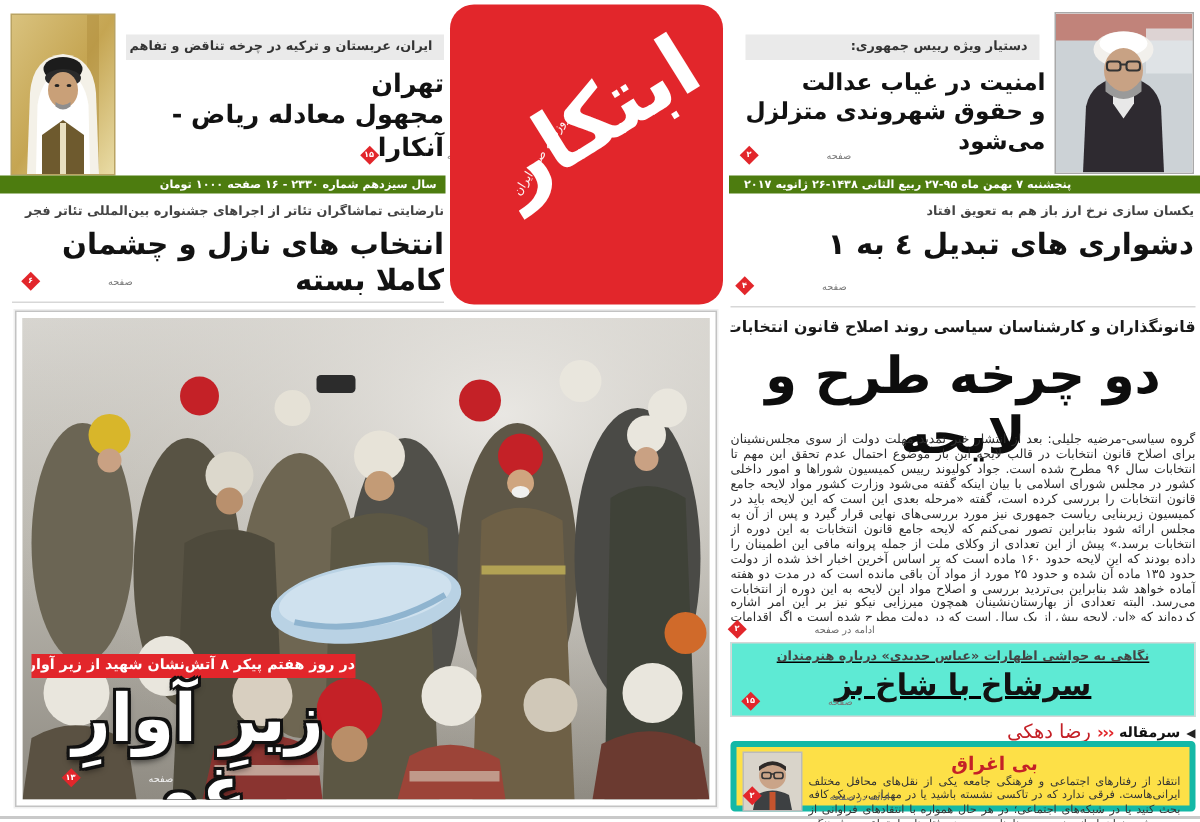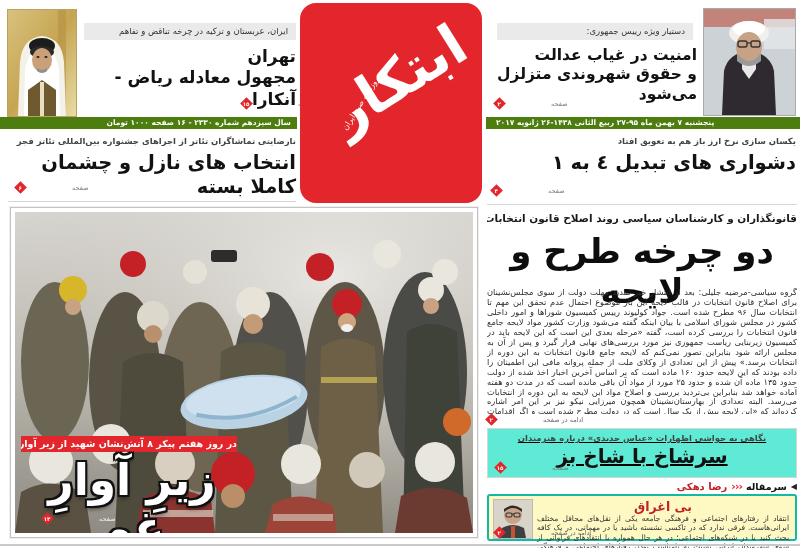--- a/index.html
+++ b/index.html
@@ -30,21 +30,21 @@
   
   .red-bar {
     top:117px; height:12px; background:#4d7c0f; color:#ffffff;
     font-size:7.5px; font-weight:bold; line-height:12px; overflow:hidden;
   }
   .issue-bar { left:0; width:297px; text-align:left; padding-left:6px; direction:rtl; }
   .date-bar  { left:486px; width:314px; text-align:right; padding-right:12px; padding-left:8px; }
 
   
   .kicker-bar {
-    background:#eaeaea; color:#333; font-size:8.5px; font-weight:normal;
+    background:#eaeaea; color:#333; font-size:8.5px; font-weight:bold;
     line-height:17px; padding:0 8px; text-align:right; white-space:nowrap; overflow:hidden;
   }
   .kicker-plain { color:#444; font-size:8.5px; font-weight:bold; white-space:nowrap; overflow:hidden; }
   .hl { color:#121212; font-weight:bold; line-height:1.25; }
 
   
   .pm { display:inline-flex; align-items:center; gap:3px; direction:rtl; }
   .pm-word { font-size:6.5px; color:#777;padding-left:44px; }
   .pm-word.on-photo { color:#f2f2f2; }
   .pm-diamond {
@@ -89,23 +89,23 @@
 
   .gray-box {
     background:#5eead4; border:1px solid #d6d6d6;text-decoration:underline;
   }
   .gray-box .kicker-plain { text-align:center; }
 
   .ed-header { display:flex; align-items:center; gap:4px; direction:rtl; }
   .ed-arrow { color:#222; font-size:8px; line-height:1; }
   .ed-label { color:#111; font-size:9.5px; font-weight:bold; }
   .ed-chevrons { color:#e2262b; font-size:11px; font-weight:bold; letter-spacing:-1px; line-height:1; }
-  .ed-author { color:#c42127; font-size:10px; font-weight:bold; }
+  .ed-author { color:#c42127; font-size:13px; font-weight:normal; }
   .ed-box {
-    background:#fef9c3; border:2px solid #14b8a6; border-radius:3px;
+    background:#fde047; border:4px solid #14b8a6; border-radius:3px;
   }
   .ed-title { color:#c42127; font-size:12.5px; font-weight:bold; text-align:center; }
   .ed-body { color:#333; font-size:7.5px; line-height:1.25; text-align:justify; }
 </style>
 </head>
 <body>
 
 <div class="page">
 
   <div class="abs" style="left:7px; top:9px; width:70px; height:108px; border:1px solid #b9a363; overflow:hidden;">

